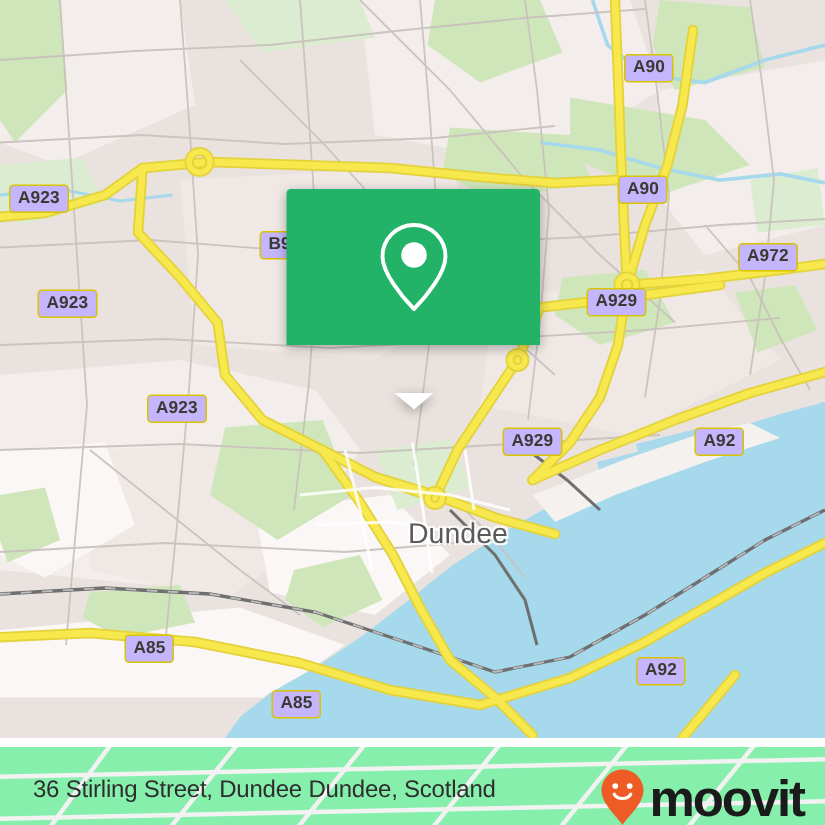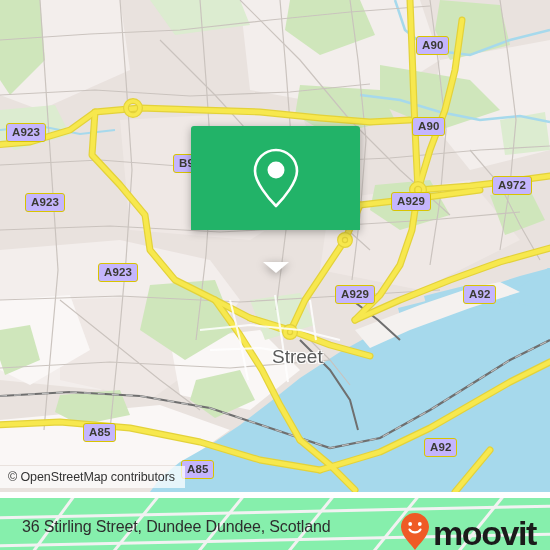--- a/index.html
+++ b/index.html
@@ -317,37 +317,36 @@
         <g stroke="#ffffff" stroke-width="2" fill="none" opacity="0.85">
           <path d="M200,330 L250,325 L300,330 L340,340"></path>
           <path d="M210,350 L260,348 L310,356"></path>
           <path d="M230,300 L240,340 L248,380"></path>
           <path d="M275,295 L282,340 L288,382"></path>
           <path d="M310,300 L316,340"></path>
         </g>
       </g>
     </svg>
 
-    <div class="place-label" style="left:272px; top:347px;">Street</div>
+    <div class="place-label" style="left:272px; top:347px;">Dundee</div>
 
     <div class="shield" style="left:416px; top:36px;">A90</div>
     <div class="shield" style="left:412px; top:117px;">A90</div>
     <div class="shield" style="left:6px;   top:123px;">A923</div>
     <div class="shield" style="left:173px; top:154px;">B960</div>
-    <div class="shield" style="left:492px; top:176px;">A972</div>
+    <div class="shield" style="left:492px; top:162px;">A972</div>
     <div class="shield" style="left:391px; top:192px;">A929</div>
     <div class="shield" style="left:25px;  top:193px;">A923</div>
     <div class="shield" style="left:98px;  top:263px;">A923</div>
     <div class="shield" style="left:335px; top:285px;">A929</div>
     <div class="shield" style="left:463px; top:285px;">A92</div>
     <div class="shield" style="left:83px;  top:423px;">A85</div>
     <div class="shield" style="left:424px; top:438px;">A92</div>
     <div class="shield" style="left:181px; top:460px;">A85</div>
 
-    <div id="attribution">© OpenStreetMap contributors</div>
 
     <div id="popup">
       <div id="popup-green">
         <span>
           <svg width="52" height="64" viewBox="0 0 52 64" fill="none">
             <path d="M26 4 C14.4 4 5 13.4 5 25 C5 36 18 52 26 60 C34 52 47 36 47 25 C47 13.4 37.6 4 26 4 Z" stroke="#ffffff" stroke-width="2.6" fill="none" stroke-linejoin="round"></path>
             <circle cx="26" cy="24" r="8.5" fill="#ffffff"></circle>
           </svg>
         </span>
       </div>

